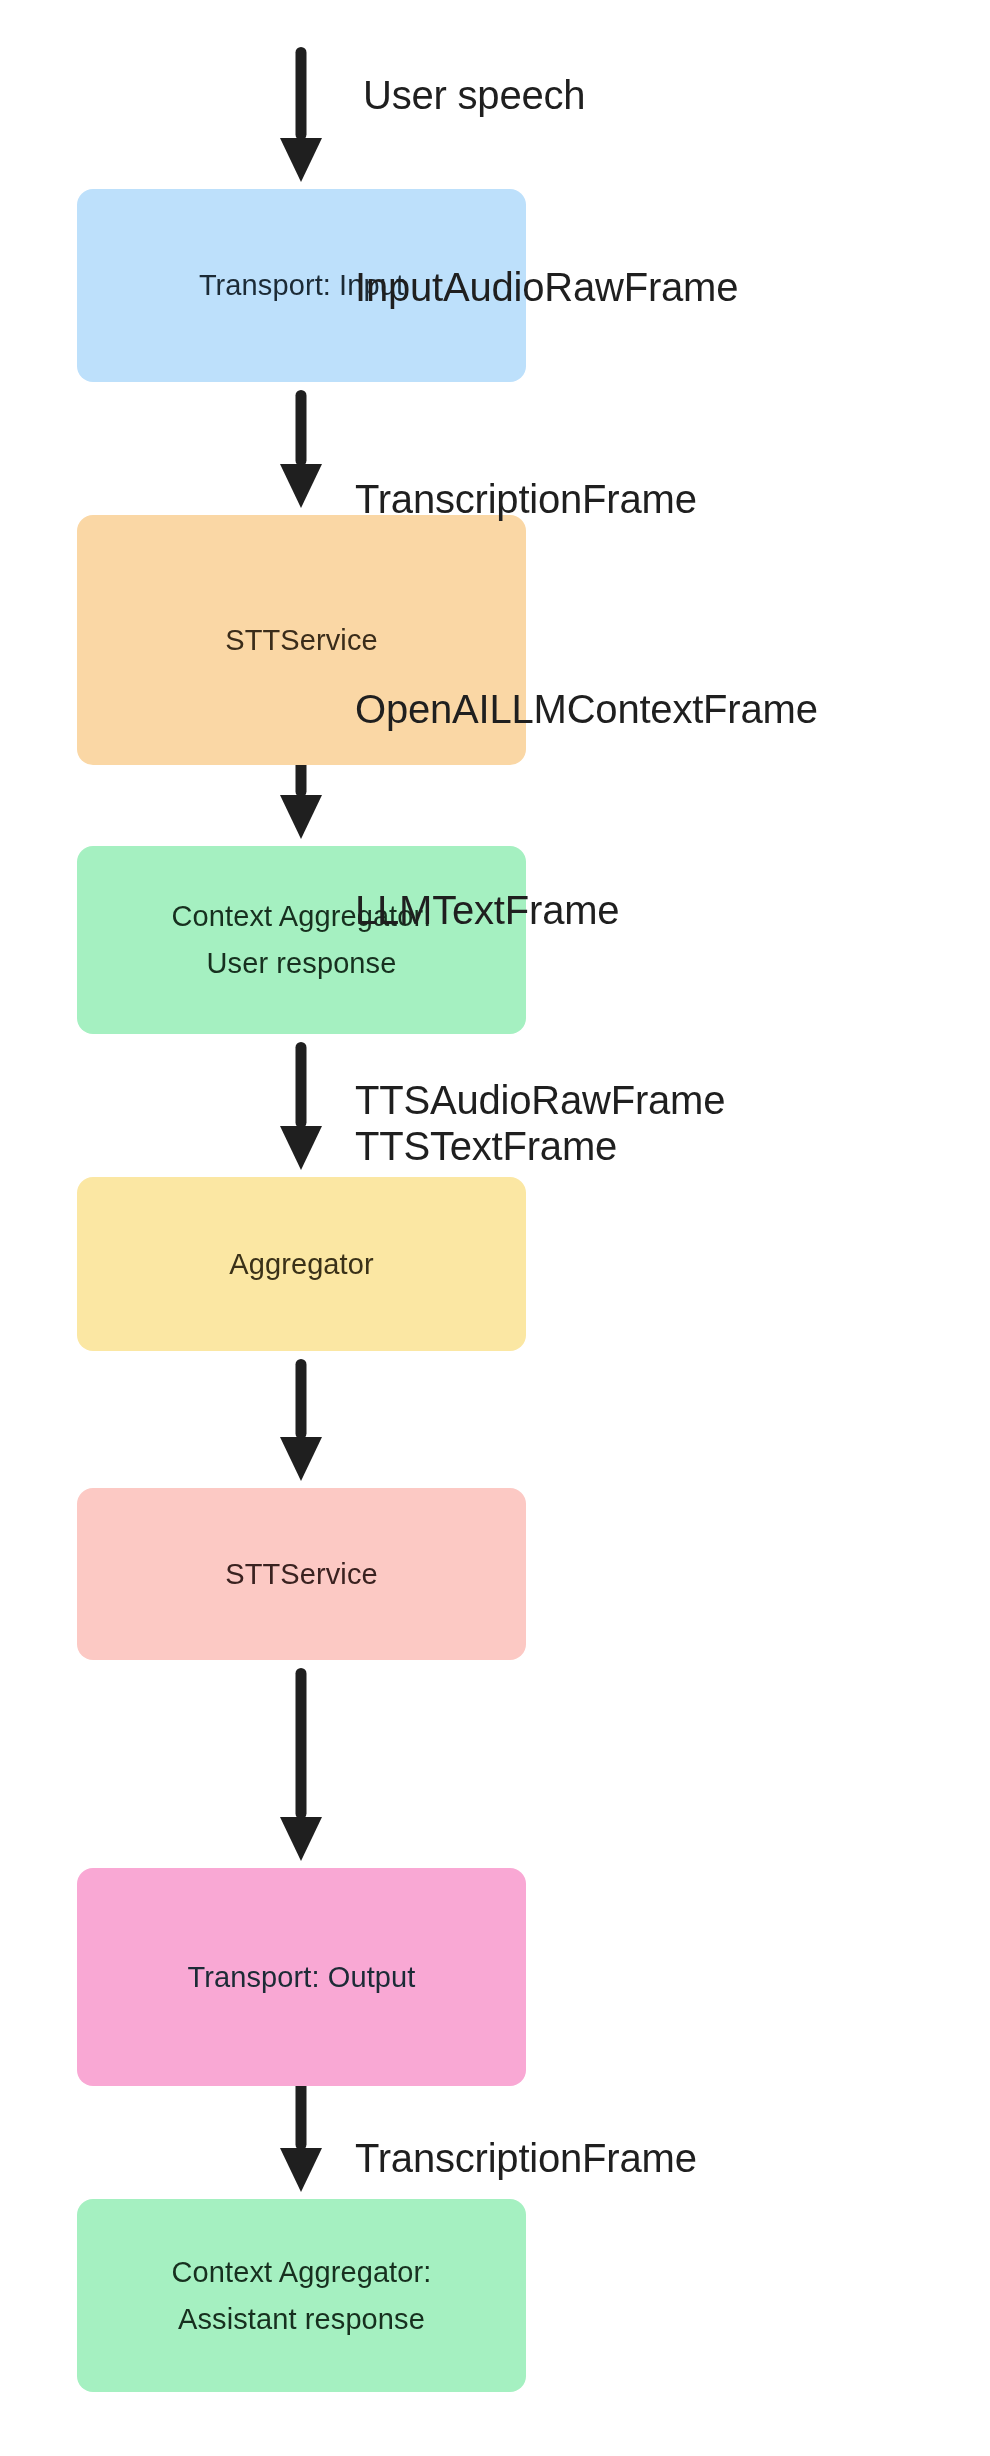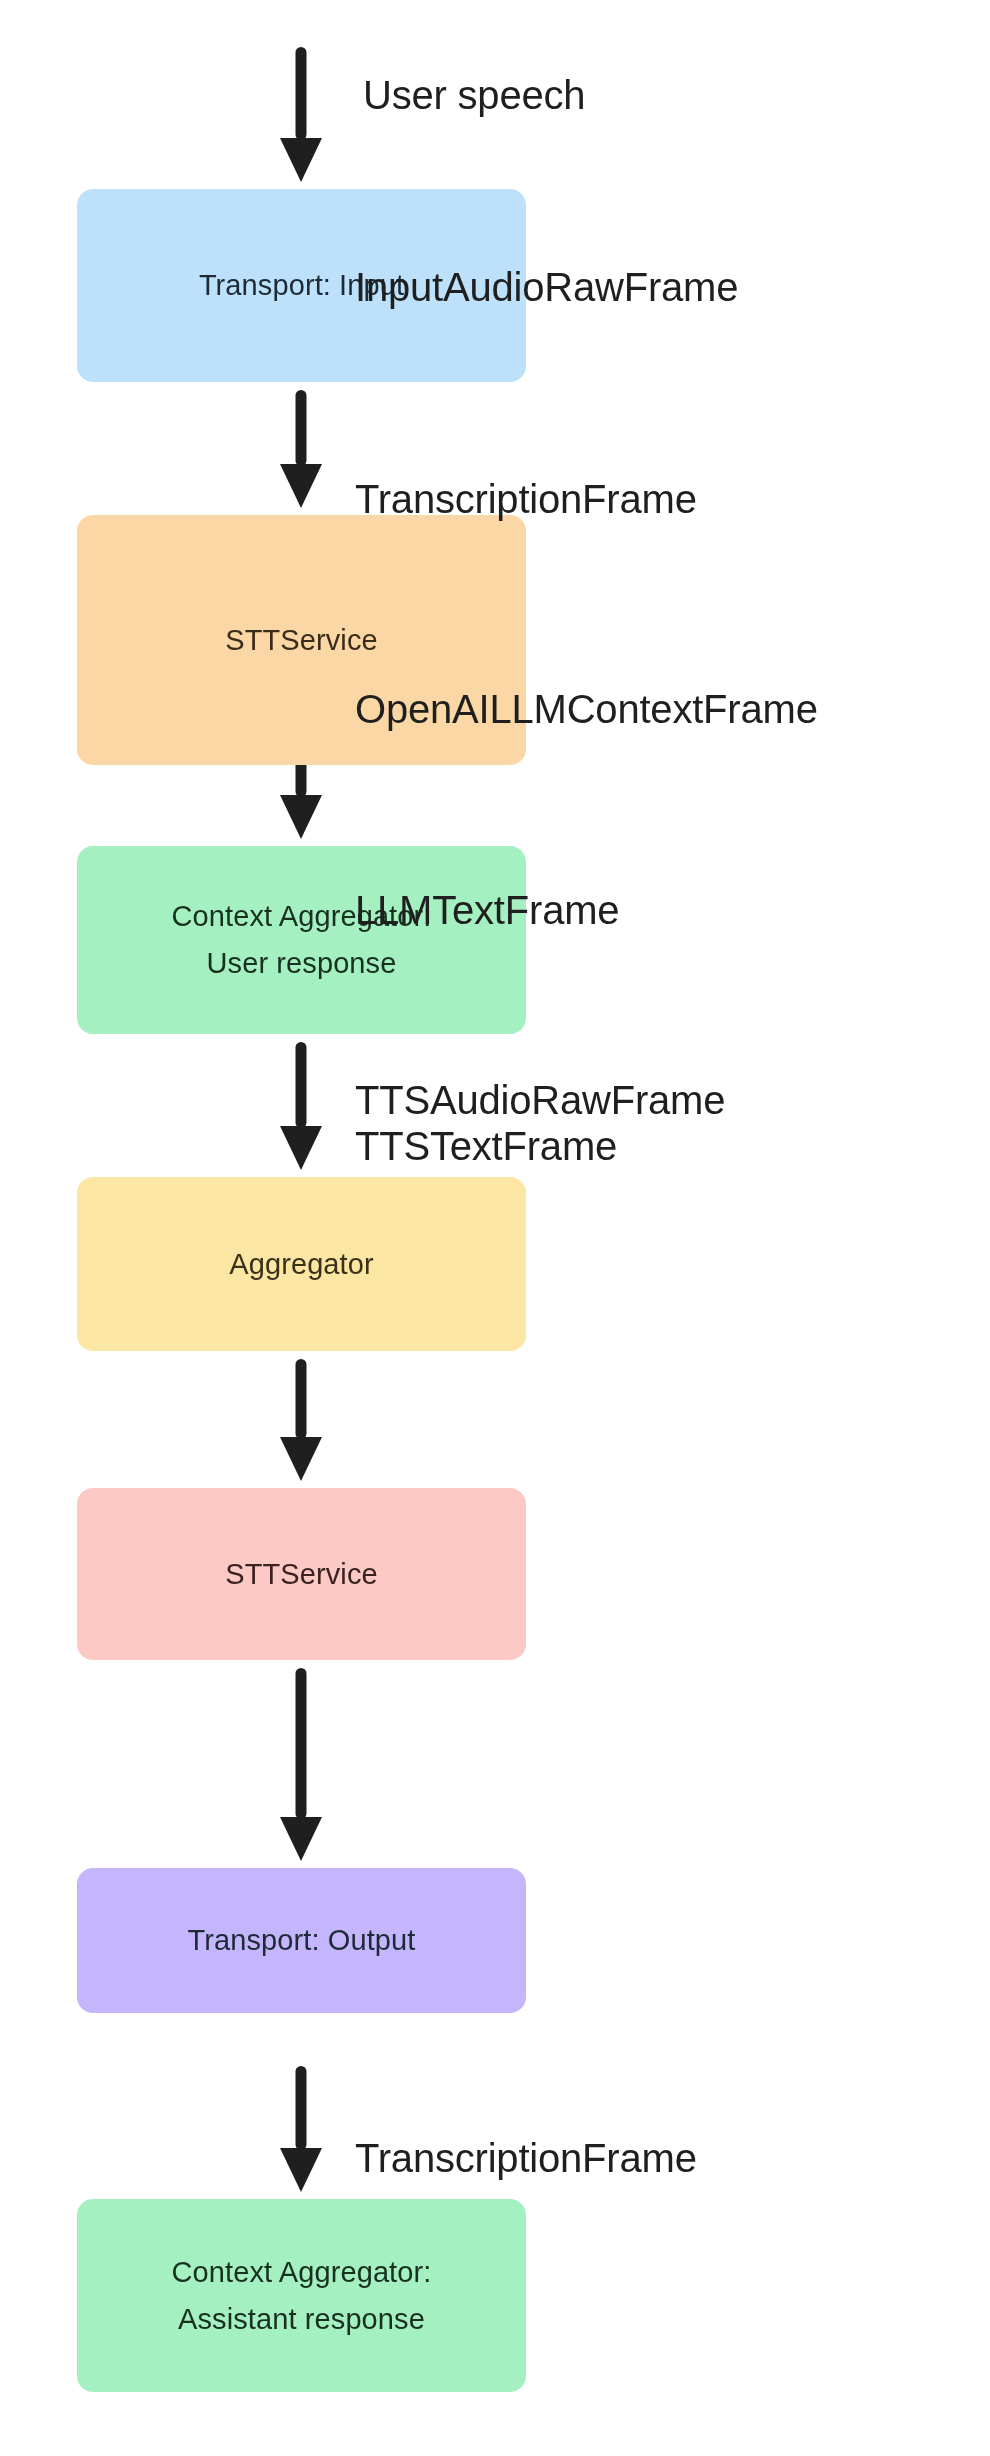--- a/index.html
+++ b/index.html
@@ -60,21 +60,21 @@
       <rect x="295.5" y="2066" width="11" height="84" rx="5.5" fill="#1f1f1f"></rect>
       <polygon points="280,2148 322,2148 301,2192" fill="#1f1f1f"></polygon>
     </svg>
 
   <div class="node" id="n0" style="left: 77px; top: 189px; width: 449px; height: 193px; background: rgb(189, 224, 251); color: rgb(28, 43, 54);">Transport: Input</div>
   <div class="node" id="n1" style="left: 77px; top: 515px; width: 449px; height: 250px; background: rgb(250, 215, 165); color: rgb(58, 44, 26);">STTService</div>
   <div class="node" id="n2" style="left: 77px; top: 846px; width: 449px; height: 188px; background: rgb(165, 240, 193); color: rgb(23, 48, 31);">Context Aggregator:
 User response</div>
   <div class="node" id="n3" style="left: 77px; top: 1177px; width: 449px; height: 174px; background: rgb(251, 231, 163); color: rgb(58, 49, 24);">Aggregator</div>
   <div class="node" id="n4" style="left: 77px; top: 1488px; width: 449px; height: 172px; background: rgb(252, 201, 196); color: rgb(58, 34, 32);">STTService</div>
-  <div class="node" id="n5" style="left: 77px; top: 1868px; width: 449px; height: 145px; background: #c4b5fd; color: rgb(28, 43, 54);">Transport: Output</div>
+  <div class="node" id="n5" style="left: 77px; top: 1868px; width: 449px; height: 218px; background: #f9a8d4; color: rgb(28, 43, 54);">Transport: Output</div>
   <div class="node" id="n6" style="left: 77px; top: 2199px; width: 449px; height: 193px; background: rgb(165, 240, 193); color: rgb(23, 48, 31);">Context Aggregator:
 Assistant response</div>
 
   <div class="edge-label" id="e0" style="left: 355px; top: 72px; color: rgb(31, 31, 31); margin-left: 8px;">User speech</div>
   <div class="edge-label" id="e1" style="left: 355px; top: 264px; color: rgb(31, 31, 31);">InputAudioRawFrame</div>
   <div class="edge-label" id="e2" style="left: 355px; top: 476px; color: rgb(31, 31, 31);">TranscriptionFrame</div>
   <div class="edge-label" id="e4" style="left: 355px; top: 887px; color: rgb(31, 31, 31);">LLMTextFrame</div>
   <div class="edge-label" id="e3" style="left: 355px; top: 686px; color: rgb(31, 31, 31);">OpenAILLMContextFrame</div>
   <div class="edge-label" id="e5" style="left: 355px; top: 1077px; color: rgb(31, 31, 31);">TTSAudioRawFrame
 TTSTextFrame</div>

